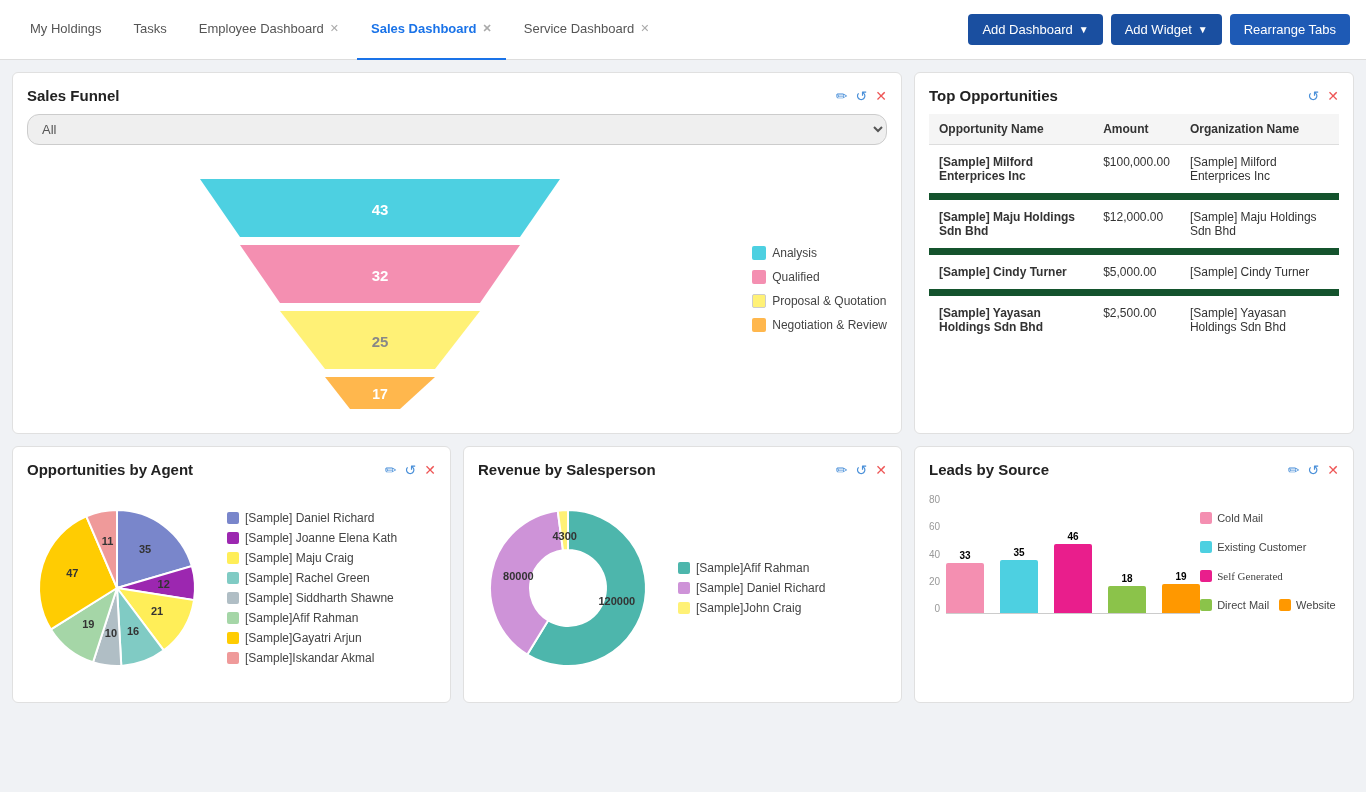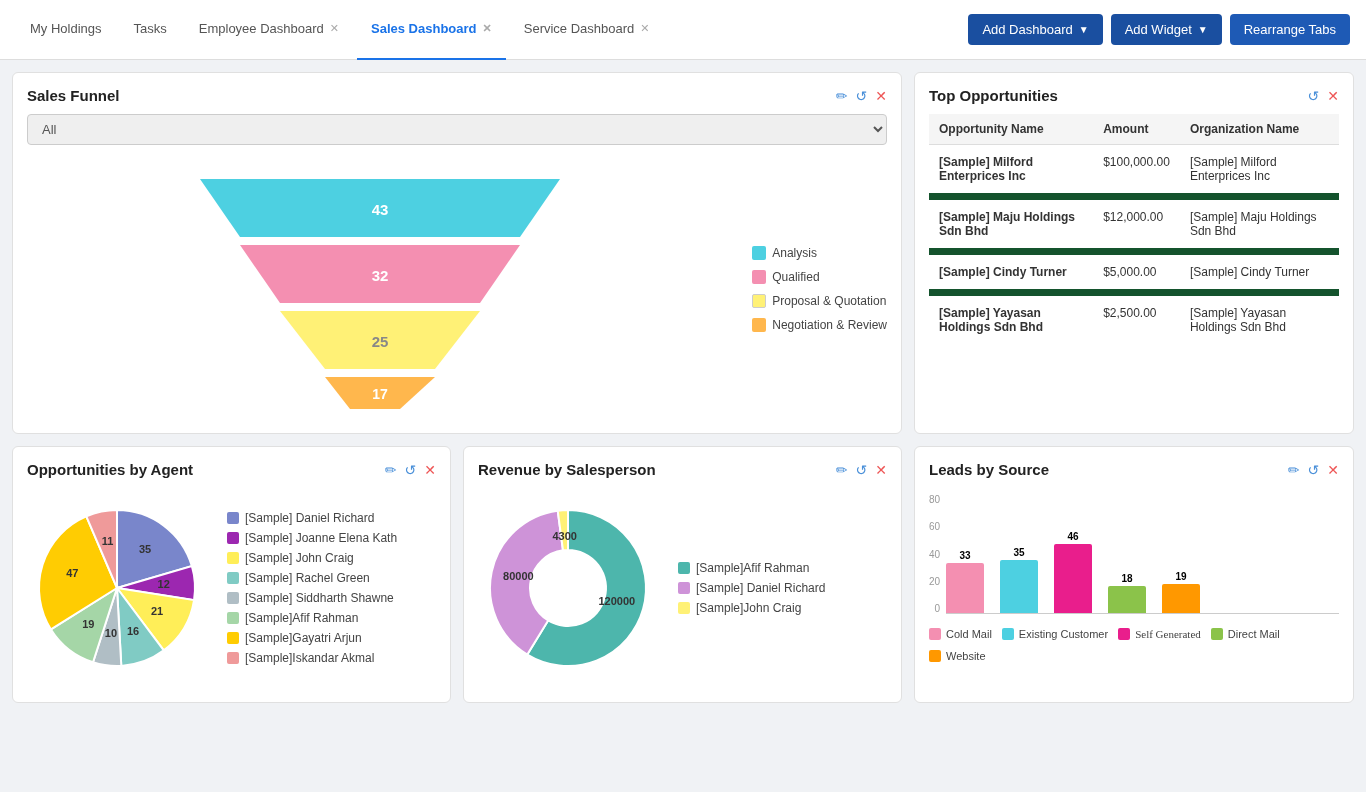--- a/index.html
+++ b/index.html
@@ -44,21 +44,21 @@
     }
     .widget-title { font-size: 15px; font-weight: 600; color: #222; }
     .widget-actions { display: flex; gap: 8px; align-items: center; }
     .widget-icon { cursor: pointer; color: #888; font-size: 14px; }
     .widget-icon.edit { color: #4a90d9; }
     .widget-icon.refresh { color: #4a90d9; }
     .widget-icon.close { color: #e55; }
 
     
     .funnel-filter select {
-      width: 100%; border: 1px solid #ccc; border-radius: 4px; padding: 6px 10px;
+      width: 100%; border: 1px solid #ccc; border-radius: 12px; padding: 6px 10px;
       color: #555; font-size: 13px; margin-bottom: 14px;
     }
     .funnel-area { display: flex; gap: 20px; align-items: center; justify-content: center; padding: 10px 0; }
     .funnel-chart { flex: 1; display: flex; flex-direction: column; gap: 6px; align-items: center; }
     .funnel-legend { display: flex; flex-direction: column; gap: 10px; }
     .legend-item { display: flex; align-items: center; gap: 6px; font-size: 12px; color: #444; }
     .legend-color { width: 14px; height: 14px; border-radius: 2px; flex-shrink: 0; }
 
     
     .opp-table { width: 100%; border-collapse: collapse; font-size: 12px; }
@@ -254,21 +254,21 @@
             <div class="legend-item">
       <div class="legend-color" style="background:#7986cb;width:12px;height:12px;border-radius:2px;"></div>
       <span>[Sample] Daniel Richard</span>
     </div>
             <div class="legend-item">
       <div class="legend-color" style="background:#9c27b0;width:12px;height:12px;border-radius:2px;"></div>
       <span>[Sample] Joanne Elena Kath</span>
     </div>
             <div class="legend-item">
       <div class="legend-color" style="background:#ffee58;width:12px;height:12px;border-radius:2px;"></div>
-      <span>[Sample] John Craig</span>
+      <span>[Sample] Maju Craig</span>
     </div>
             <div class="legend-item">
       <div class="legend-color" style="background:#80cbc4;width:12px;height:12px;border-radius:2px;"></div>
       <span>[Sample] Rachel Green</span>
     </div>
             <div class="legend-item">
       <div class="legend-color" style="background:#b0bec5;width:12px;height:12px;border-radius:2px;"></div>
       <span>[Sample] Siddharth Shawne</span>
     </div>
             <div class="legend-item">
@@ -325,21 +325,21 @@
     <div class="widget-card">
       <div class="widget-header">
         <span class="widget-title">Leads by Source</span>
         <div class="widget-actions">
           <span class="widget-icon edit">✏</span>
           <span class="widget-icon refresh">↺</span>
           <span class="widget-icon close">✕</span>
         </div>
       </div>
       <div id="leads-chart-container" style="padding: 6px 0;">
-    <div style="display:flex;flex-direction:column;">
+    <div style="display:flex;flex-direction:row;">
       <div style="display:flex;align-items:flex-end;gap:0;">
         <div style="display:flex;flex-direction:column;justify-content:space-between;height:120px;font-size:10px;color:#999;padding-right:6px;text-align:right;">
           <span>80</span>
           <span>60</span>
           <span>40</span>
           <span>20</span>
           <span>0</span>
         </div>
         <div style="display:flex;align-items:flex-end;gap:16px;height:120px;border-bottom:1px solid #ccc;flex:1;">
 

